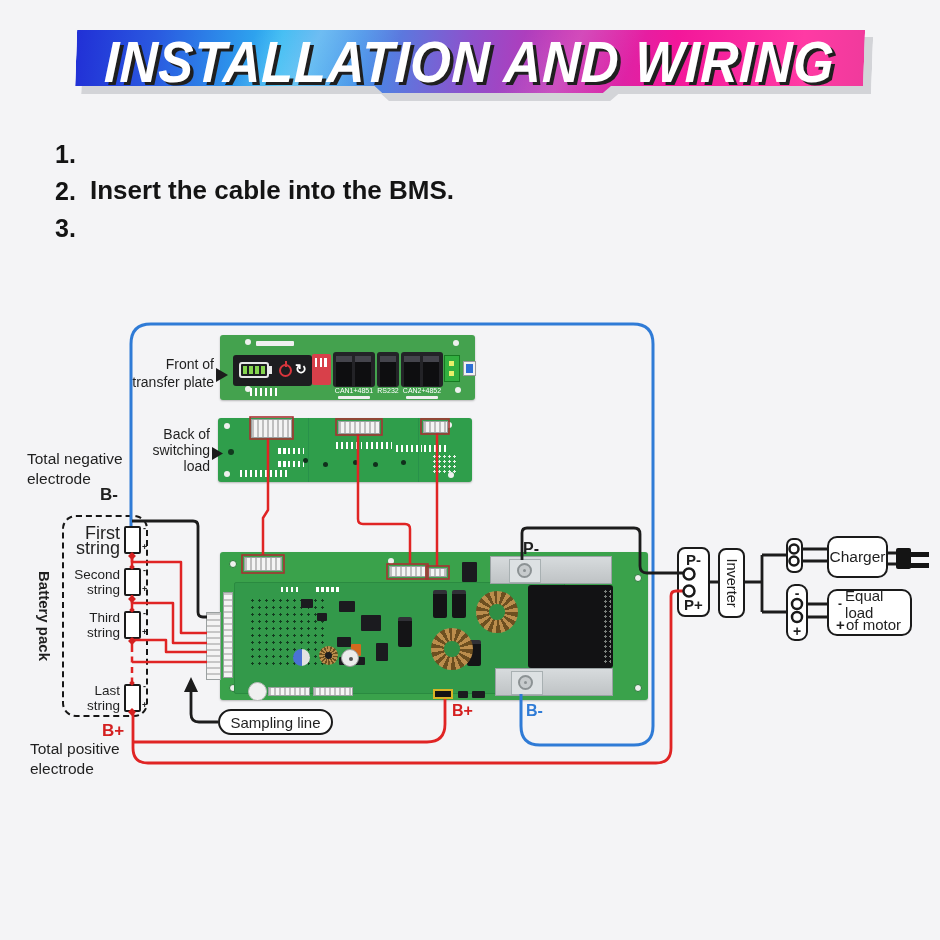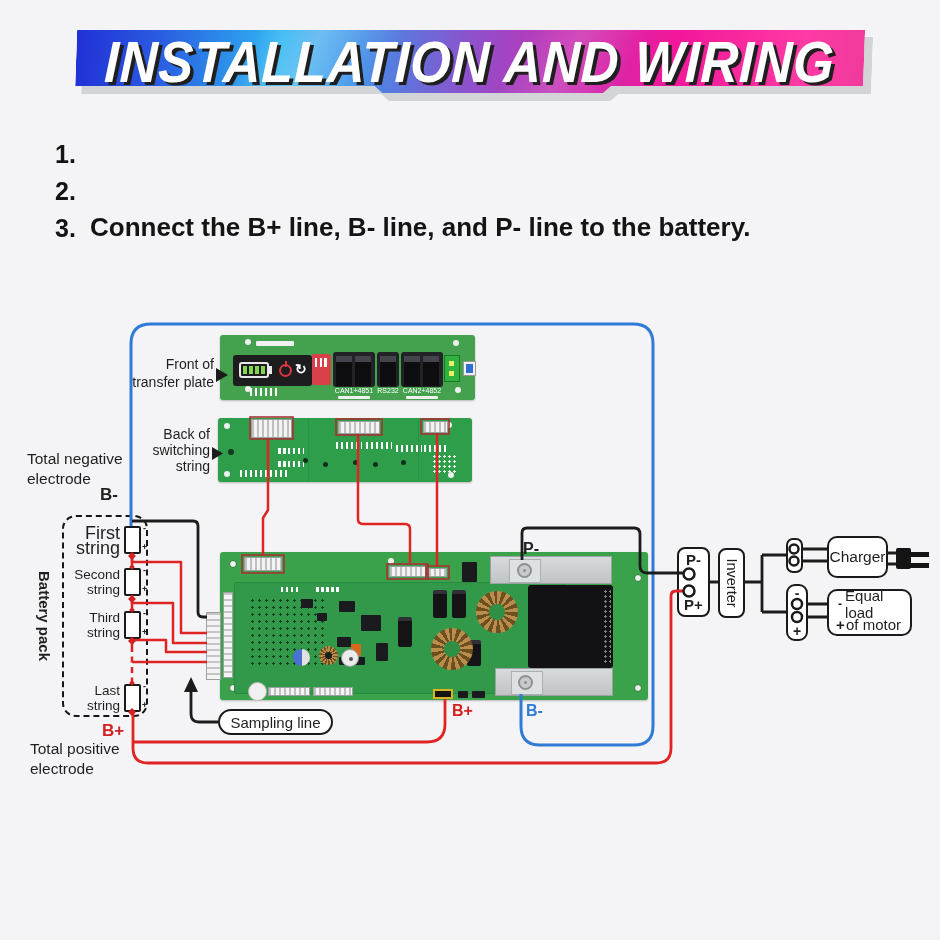--- a/index.html
+++ b/index.html
@@ -64,22 +64,22 @@
 
 <div class="stage">
 
   <div class="abs banner-shadow z4"></div>
   <div class="abs banner z5">
     <div class="banner-text">INSTALLATION AND WIRING</div>
   </div>
 
   <div class="abs step-num" style="left:55px;top:140px;">1.</div>
   <div class="abs step-num" style="left:55px;top:177px;">2.</div>
+  <div class="abs step-text" style="left:90px;top:175px;">Insert the cable into the BMS.</div>
   <div class="abs step-num" style="left:55px;top:214px;">3.</div>
-  <div class="abs step-text" style="left:90px;top:212px;">Connect the B+ line, B- line, and P- line to the battery.</div>
 
   <div class="abs pcb z2" style="left:220px;top:335px;width:255px;height:65px;background:#44a24e;">
     <div class="abs hole" style="left:25px;top:4px;width:6px;height:6px;"></div>
     <div class="abs hole" style="left:233px;top:5px;width:6px;height:6px;"></div>
     <div class="abs hole" style="left:25px;top:51px;width:6px;height:6px;"></div>
     <div class="abs hole" style="left:235px;top:52px;width:6px;height:6px;"></div>
     <div class="abs silk" style="left:36px;top:6px;width:38px;height:5px;"></div>
     <div class="abs" style="left:13px;top:20px;width:79px;height:31px;background:#1d1d20;border-radius:3px;">
       <div class="abs" style="left:6px;top:7px;width:30px;height:16px;border:2px solid #e8e8e8;border-radius:3px;box-sizing:border-box;">
         <div class="abs" style="left:2px;top:2px;right:2px;bottom:2px;background:repeating-linear-gradient(90deg,#86d44e 0 4px,transparent 4px 6px);"></div>
@@ -235,21 +235,21 @@
 electrode</div>
   <div class="abs bold z2" style="left:100px;top:485px;font-size:17px;">B-</div>
   <div class="abs dlabel z2" style="left:30px;top:739px;">Total positive
 electrode</div>
   <div class="abs bold red z2" style="left:102px;top:721px;font-size:17px;">B+</div>
 
   <div class="abs small rt z2" style="left:130px;top:356px;width:84px;white-space:pre-line;line-height:17.5px;">Front of
 transfer plate</div>
   <div class="abs small rt z2" style="left:140px;top:426px;width:70px;white-space:pre-line;line-height:16px;">Back of
 switching
-string</div>
+load</div>
 
   <div class="abs obox pill z2" style="left:218px;top:709px;width:115px;height:26px;border-radius:13px;">
       <span>Sampling line</span>
     </div>
 
   <div class="abs bold z2" style="left:523px;top:540px;font-size:16px;">P-</div>
   <div class="abs bold red z2" style="left:452px;top:702px;font-size:16px;">B+</div>
   <div class="abs bold blue z2" style="left:526px;top:702px;font-size:16px;">B-</div>
 
   <div class="abs obox z2" style="left:677px;top:547px;width:33px;height:70px;border-radius:8px;">

